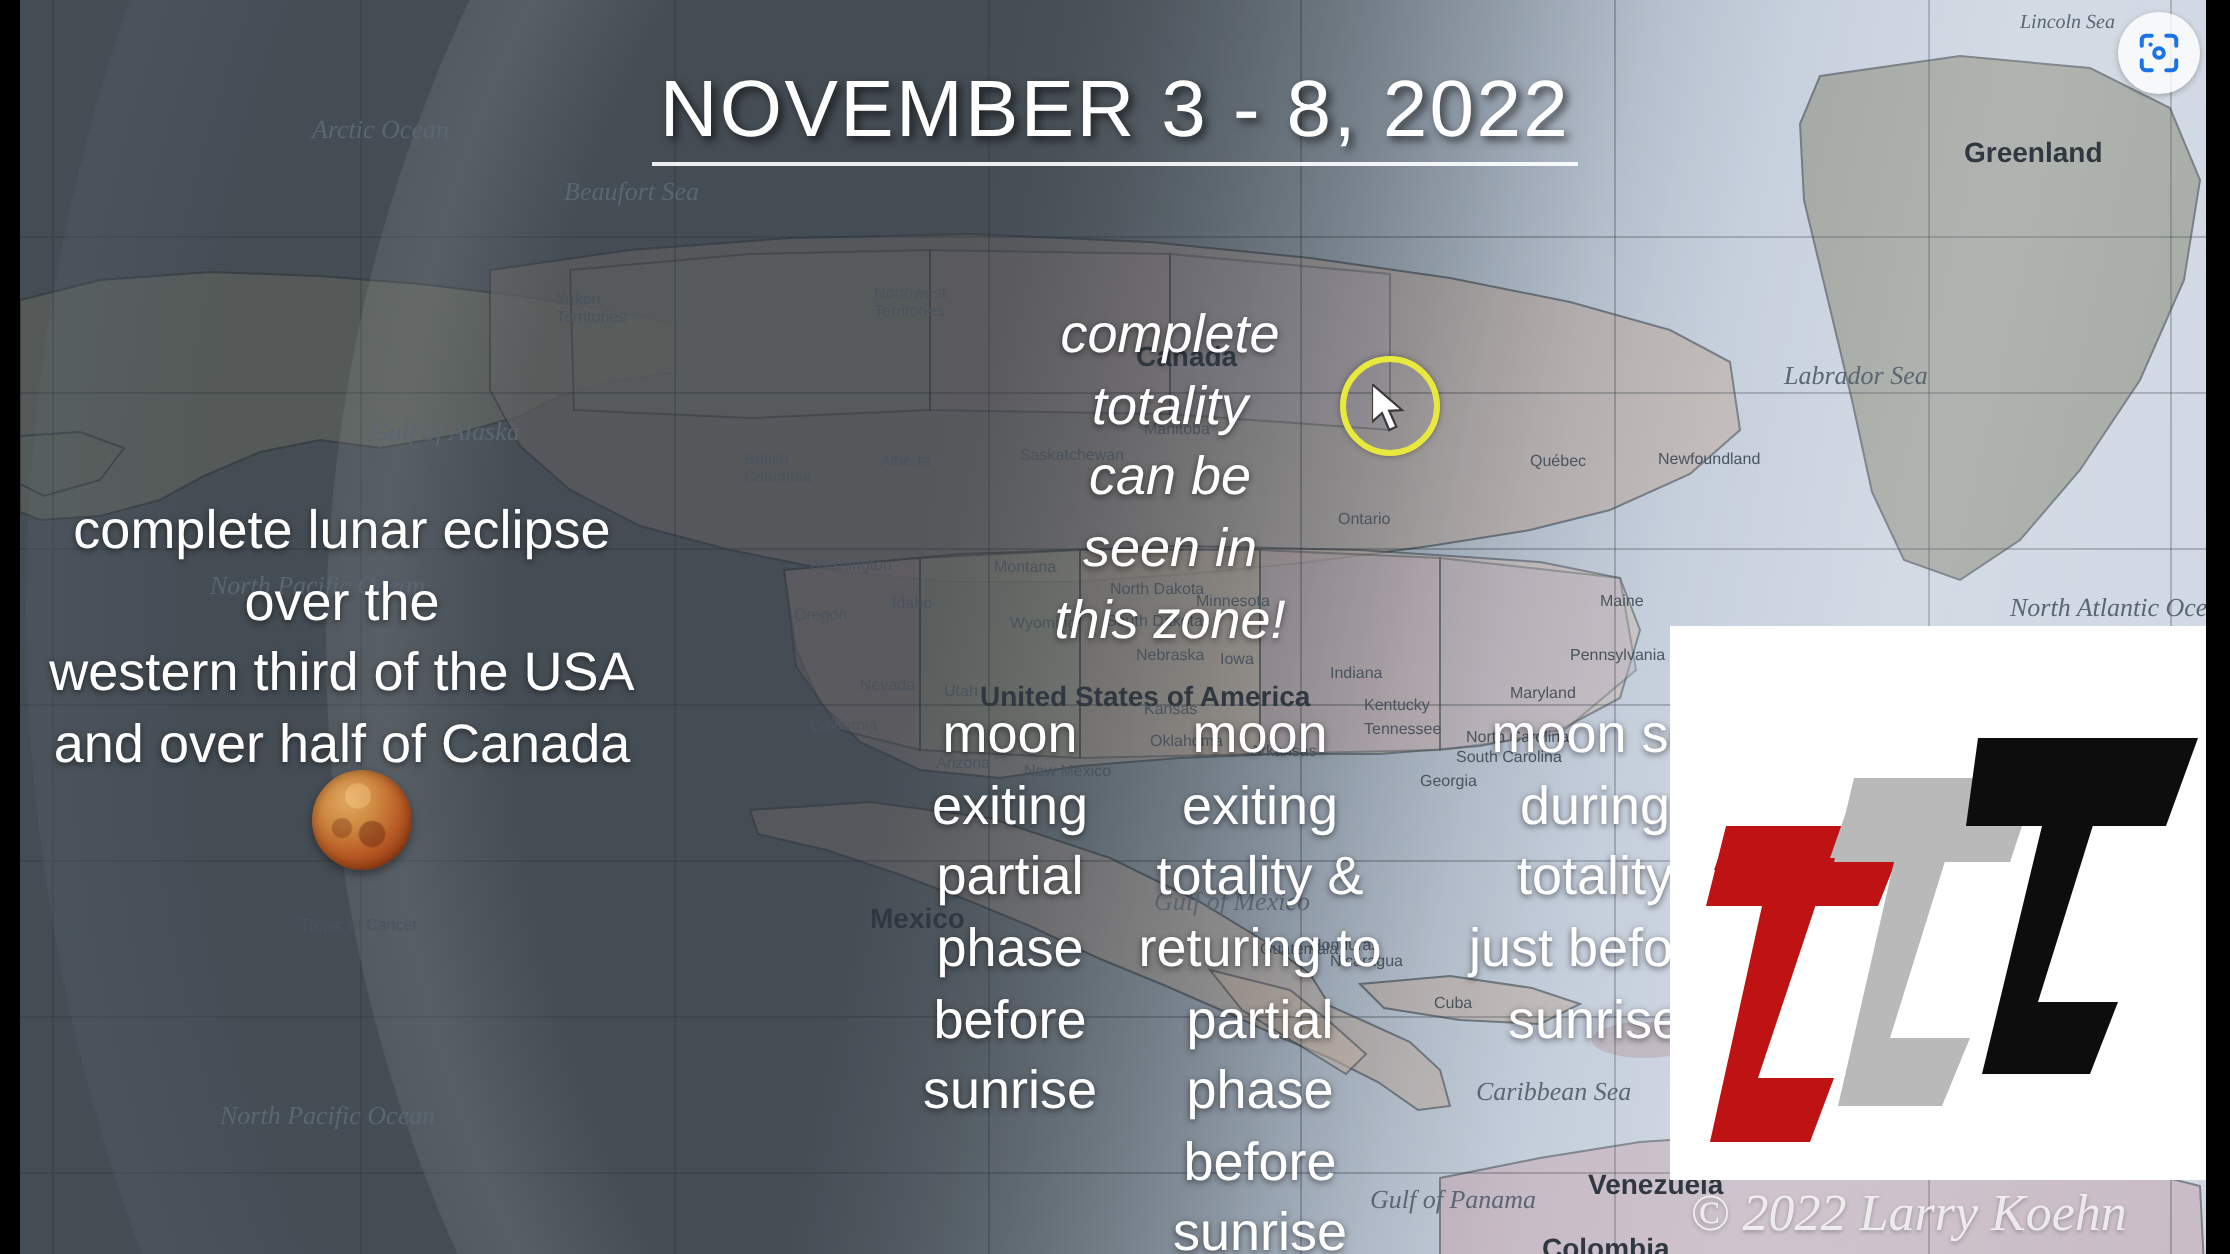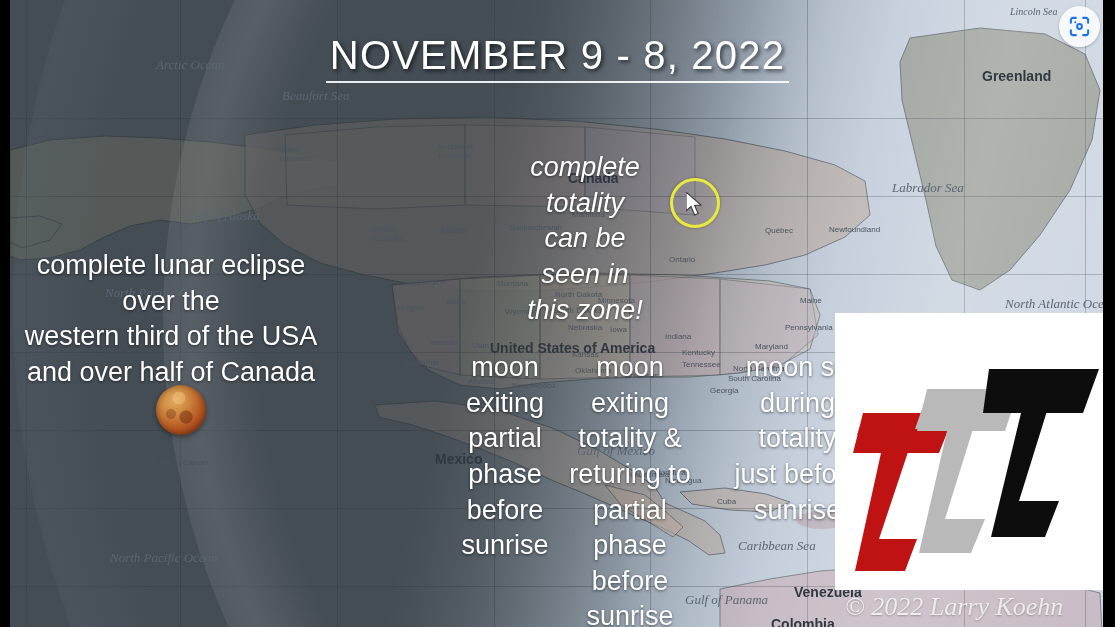--- a/index.html
+++ b/index.html
@@ -345,21 +345,21 @@
         <div class="maplbl tiny" style="left: 140px; top: 458px; font-size: 8px;">Tropic of Cancer</div>
       </div>
 
     <div id="moon">
       <div class="mottle"></div>
     </div>
   </div>
 
   <div id="title-block">
     <br>
-    <div class="tline t2">NOVEMBER 9 - 8, 2022</div>
+    <div class="tline t2">NOVEMBER 3 - 8, 2022</div>
   </div>
 
   <div class="col center" id="cap-left" style="left:10px;width:322px;top:248px;">
       <div class="cl">complete lunar eclipse</div>
       <div class="cl">over the</div>
       <div class="cl">western third of the USA</div>
       <div class="cl">and over half of Canada</div>
     </div>
 
   <div class="col center" id="cap-center" style="left:470px;width:230px;top:150px;font-style:italic;">

